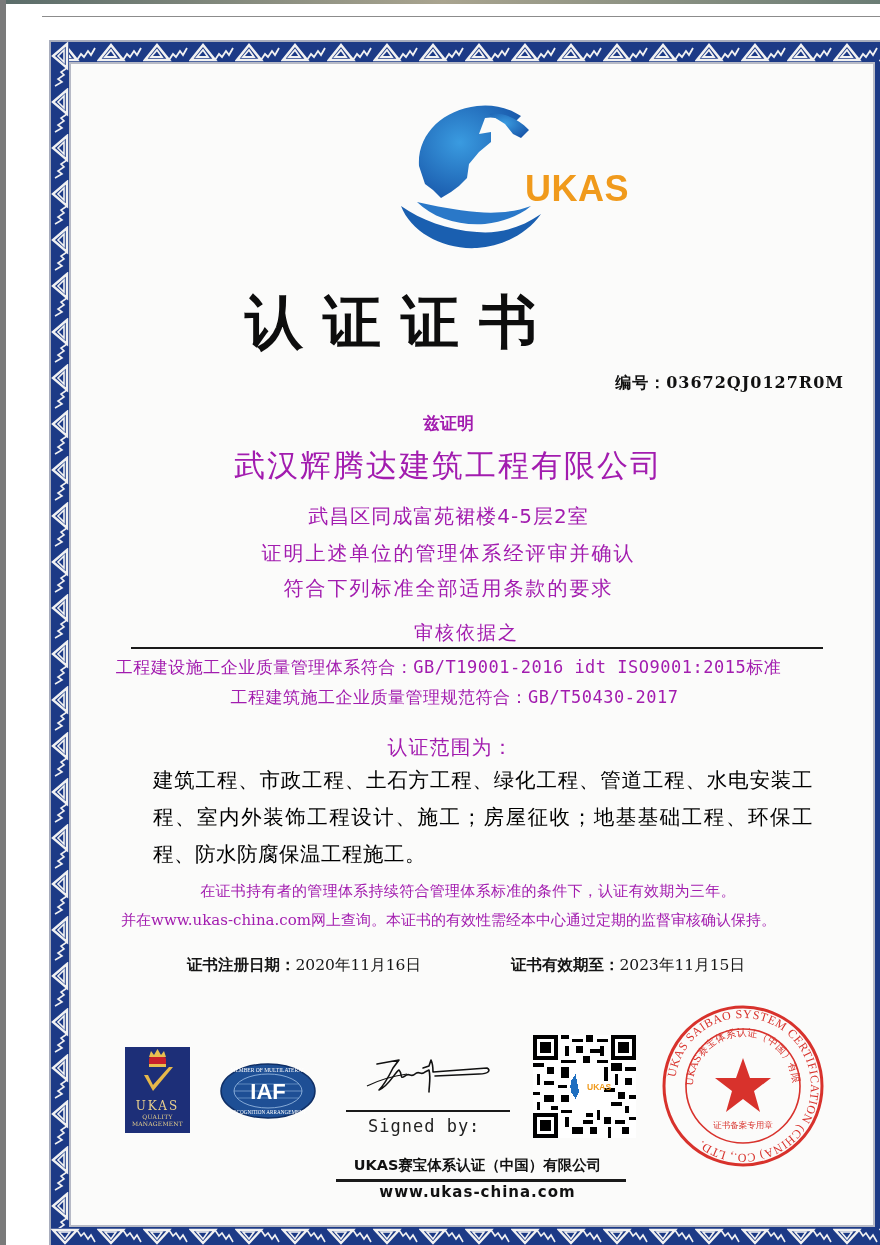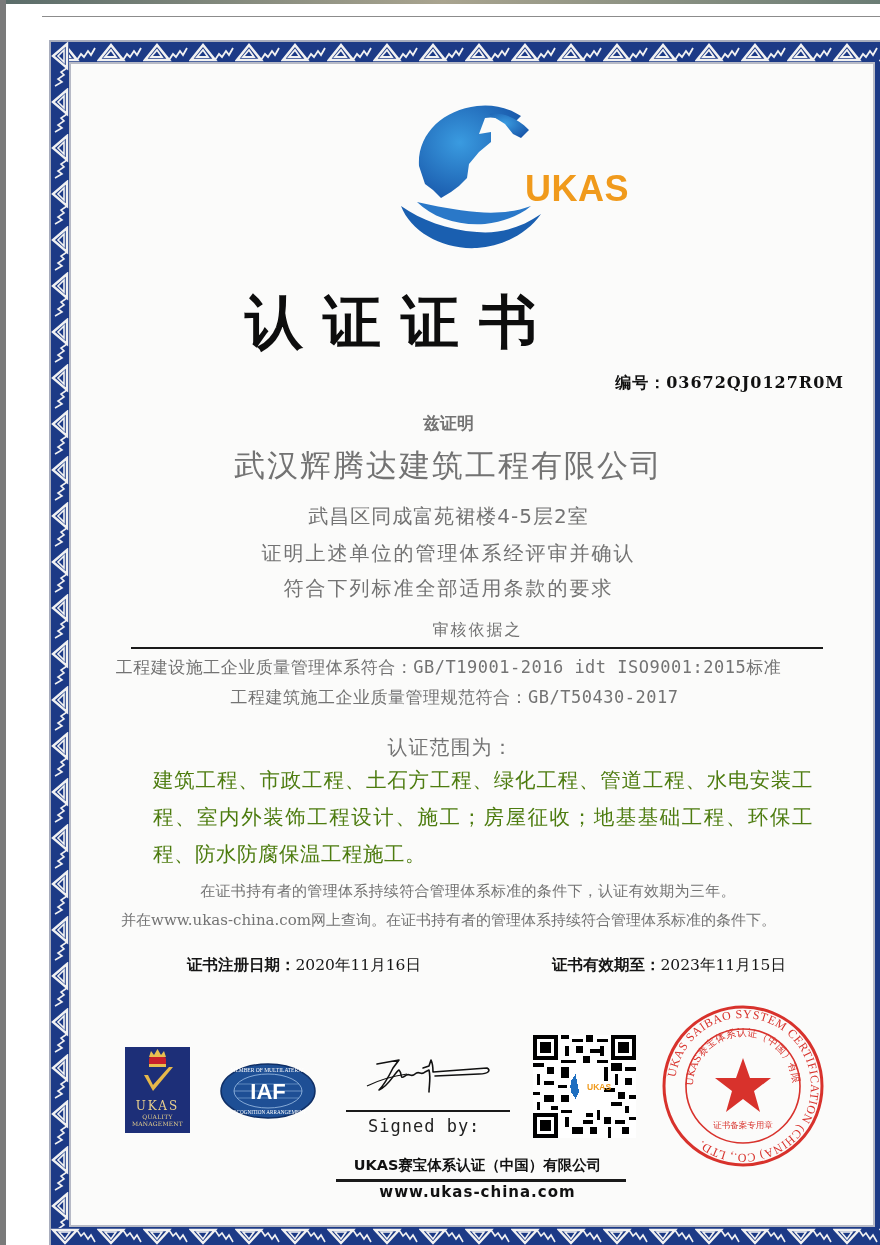--- a/index.html
+++ b/index.html
@@ -20,40 +20,40 @@
   .pattern-left { left:51px; top:42px; width:18px; height:1203px; }
 
   .content { position:absolute; left:69px; top:62px; width:811px; height:1166px; }
 
   .logo { position:absolute; left:312px; top:32px; width:200px; height:160px; }
   .logo-text { position:absolute; left:456px; top:106px; font-family:"Liberation Sans", sans-serif; font-weight:bold; font-size:36px; color:#f09a1c; letter-spacing:0.5px; }
 
   .title { position:absolute; left:0; width:644px; top:222px; text-align:center; font-family:"DejaVu Serif", serif; font-weight:bold; font-size:58px; letter-spacing:20px; color:#0d0d0d; padding-left:20px; }
   .cert-no { position:absolute; right:36px; top:311px; font-family:"DejaVu Serif", serif; font-weight:bold; font-size:16px; letter-spacing:1px; color:#111; }
 
-  .center-line { position:absolute; left:0; width:759px; text-align:center; color:#737373; }
+  .center-line { position:absolute; left:0; width:759px; text-align:center; color:#a21caf; }
   .hereby { top:350px; font-weight:bold; font-size:17px; }
   .company { top:383px; font-family:"DejaVu Serif", serif; font-size:31px; letter-spacing:2px; }
   .address { top:441px; font-size:20px; letter-spacing:1px; }
   .statement1 { top:478px; font-size:20px; letter-spacing:2px; }
   .statement2 { top:513px; font-size:20px; letter-spacing:2px; }
-  .basis-label { top:558px; font-size:16px; letter-spacing:2px; padding-left:36px;margin-left:11px; }
+  .basis-label { top:558px; font-size:19px; letter-spacing:2px; padding-left:36px; }
   .basis-rule { position:absolute; left:62px; top:585px; width:692px; height:2px; background:#1a1a1a; }
   .std1 { top:594px; font-family:"DejaVu Sans Mono", monospace; font-size:17px; letter-spacing:0.5px; }
   .std2 { top:624px; font-family:"DejaVu Sans Mono", monospace; font-size:17px; letter-spacing:0.5px; padding-left:12px; }
 
   .scope-label { top:672px; font-family:"DejaVu Serif", serif; font-size:20px; letter-spacing:1px; padding-left:4px; }
-  .scope-text { position:absolute; left:84px; top:700px; width:660px; font-family:"DejaVu Serif", serif; font-size:20.5px; line-height:37px; color:#4d7c0f; text-align:justify; text-align-last:left; letter-spacing:0.5px; }
+  .scope-text { position:absolute; left:84px; top:700px; width:660px; font-family:"DejaVu Serif", serif; font-size:20.5px; line-height:37px; color:#000000; text-align:justify; text-align-last:left; letter-spacing:0.5px; }
 
   .notice1 { top:820px; font-family:"DejaVu Serif", serif; font-size:15px; letter-spacing:0.3px;padding-left:39px; }
   .notice2 { top:849px; font-family:"DejaVu Serif", serif; font-size:15px; letter-spacing:0; }
 
   .dates { position:absolute; top:893px; font-size:15.5px; color:#151515; }
   .date-reg { left:118px; }
-  .date-exp { left:442px;margin-left:41px; }
+  .date-exp { left:442px; }
   .date-label { font-weight:bold; }
   .date-val { font-family:"DejaVu Serif", serif; }
 
   .ukas-badge { position:absolute; left:56px; top:985px; width:65px; height:86px; background:#1d2f78; }
   .badge-text { position:absolute; left:0; width:65px; text-align:center; color:#e9d18c; font-family:"DejaVu Serif", serif; }
   .badge-ukas { top:52px; font-size:12px; letter-spacing:2px; }
   .badge-q { top:66px; font-size:6px; letter-spacing:0.3px; }
   .badge-m { top:73px; font-size:6px; letter-spacing:0.2px; }
 
   .iaf { position:absolute; left:150px; top:1000px; width:98px; height:58px; }
@@ -148,21 +148,21 @@
 
   <div class="center-line basis-label">审核依据之</div>
   <div class="basis-rule"></div>
   <div class="center-line std1">工程建设施工企业质量管理体系符合：GB/T19001-2016 idt ISO9001:2015标准</div>
   <div class="center-line std2">工程建筑施工企业质量管理规范符合：GB/T50430-2017</div>
 
   <div class="center-line scope-label">认证范围为：</div>
   <div class="scope-text">建筑工程、市政工程、土石方工程、绿化工程、管道工程、水电安装工程、室内外装饰工程设计、施工；房屋征收；地基基础工程、环保工程、防水防腐保温工程施工。</div>
 
   <div class="center-line notice1">在证书持有者的管理体系持续符合管理体系标准的条件下，认证有效期为三年。</div>
-  <div class="center-line notice2">并在www.ukas-china.com网上查询。在证书持有者的管理体系持续符合管理体系标准的条件下。</div>
+  <div class="center-line notice2">并在www.ukas-china.com网上查询。本证书的有效性需经本中心通过定期的监督审核确认保持。</div>
 
   <div class="dates date-reg">
     <span class="date-label">证书注册日期：</span><span class="date-val">2020年11月16日</span>
   </div>
   <div class="dates date-exp">
     <span class="date-label">证书有效期至：</span><span class="date-val">2023年11月15日</span>
   </div>
 
   <div class="ukas-badge">
     <svg width="65" height="52" viewBox="0 0 65 52" style="position:absolute;left:0;top:0;">

